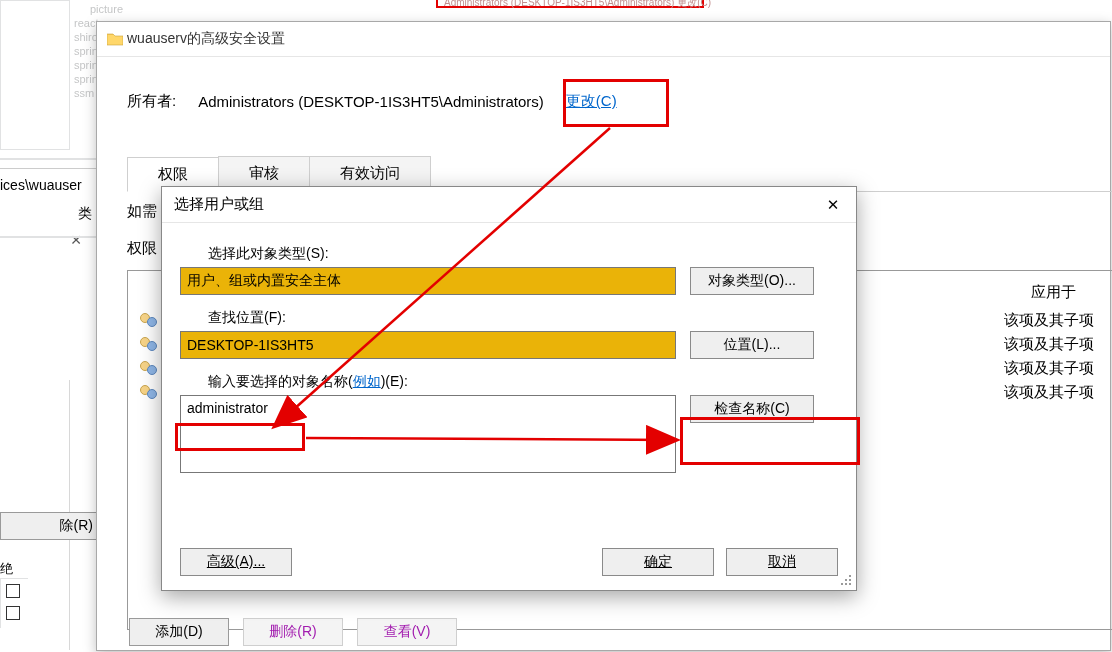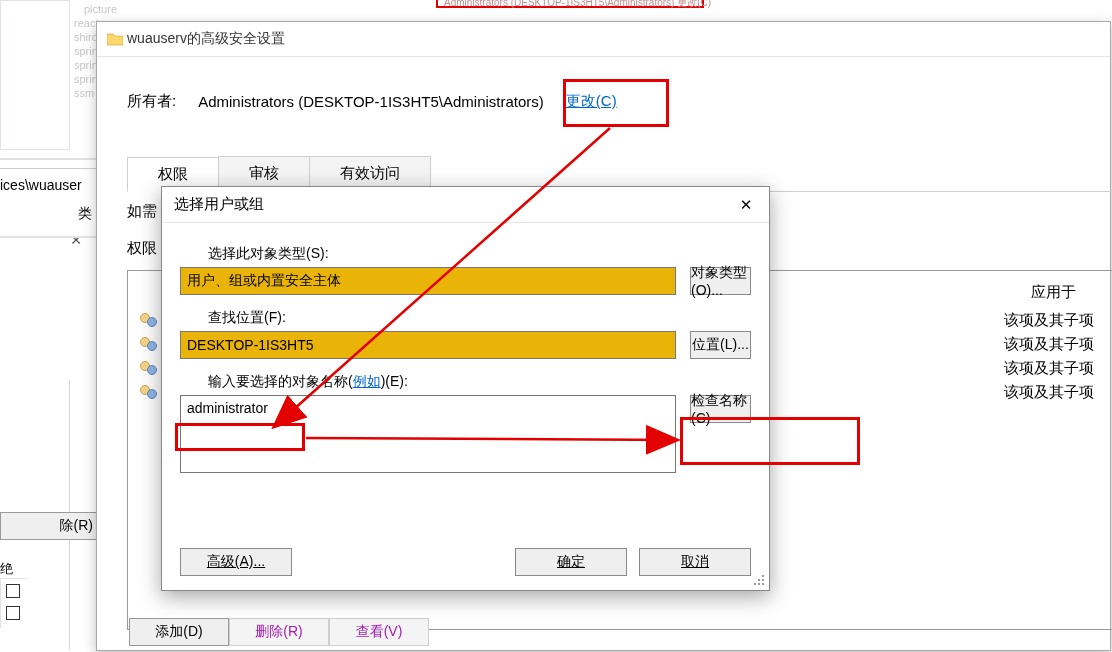--- a/index.html
+++ b/index.html
@@ -29,25 +29,25 @@
   .perm-line1 { font-size:15px; }
   .perm-line2 { font-size:15px; margin-top:18px; }
   .perm-grid { position:absolute; left:30px; top:248px; width:1050px; height:360px; border:1px solid #999; }
   .col-head { position:absolute; top:12px; font-size:15px; }
   .grid-rows { position:absolute; left:12px; top:38px; }
   .grow { display:flex; align-items:center; height:24px; }
   .user-icon { width:18px; height:16px; display:inline-block; position:relative; margin-right:22px; }
   .user-icon::before { content:""; position:absolute; width:8px; height:8px; background:#f7d488; border-radius:50%; left:0; top:0; border:1px solid #c9a54f; }
   .user-icon::after { content:""; position:absolute; width:8px; height:8px; background:#8fb7e8; border-radius:50%; left:7px; top:4px; border:1px solid #5d89c0; }
   .applies { position:absolute; font-size:15px; }
-  .bottom-btns { position:absolute; left:32px; bottom:4px; display:flex; }
+  .bottom-btns { position:absolute; left:32px; bottom:4px; display:flex; gap:14px; }
   .winbtn { min-width:100px; height:28px; border:1px solid #9a9a9a; background:#efefef; font-size:14px; cursor:pointer; display:flex; align-items:center; justify-content:center; }
   .winbtn.disabled { color:#a21caf; border-color:#cfcfcf; background:#f4f4f4; cursor:default; }
   
-  .sel-win { position:absolute; left:161px; top:186px; width:609px; height:405px; background:#fff; border:1px solid #888; box-shadow:0 6px 20px rgba(0,0,0,.35); z-index:30; }
+  .sel-win { position:absolute; left:161px; top:186px; width:696px; height:405px; background:#fff; border:1px solid #888; box-shadow:0 6px 20px rgba(0,0,0,.35); z-index:30; }
   .sel-title { height:36px; display:flex; align-items:center; padding:0 12px; border-bottom:1px solid #e6e6e6; }
   .sel-title-text { font-size:15px; }
   .sel-close { position:absolute; right:8px; top:6px; width:30px; height:24px; display:flex; align-items:center; justify-content:center; font-size:15px; cursor:pointer; }
   .sel-body { padding:14px 18px 0 18px; }
   .fld-label { font-size:14px; margin-top:8px; margin-bottom:4px;margin-left:28px; }
   .fld-row { display:flex; gap:14px; align-items:flex-start; }
   .fld-box { flex:0 0 496px; height:28px; border:1px solid #777; padding:4px 6px; font-size:14px; background:#eab308; display:flex; align-items:center; }
   .fld-btn { width:124px; height:28px; border:1px solid #8a8a8a; background:#efefef; font-size:14px; cursor:pointer; display:flex; align-items:center; justify-content:center; }
   .example-link { color:#0066cc; text-decoration:underline; }
   .name-area { flex:0 0 496px; height:78px; border:1px solid #777; padding:4px 6px; font-size:14px; background:#fff; }
@@ -57,21 +57,21 @@
   .grip svg { display:block; }
   
   .overlay { position:absolute; left:0; top:0; width:1112px; height:652px; pointer-events:none; z-index:40; }
   .rbox { position:absolute; border:3px solid #e30000; }
   
   .top-crop { position:absolute; left:436px; top:0; width:268px; height:8px; border:2px solid #e30000; border-top:none; }
 </style>
 </head>
 <body>
 
-<div class="bg-frag" style="left:84px; top:3px;">picture</div>
+<div class="bg-frag" style="left:90px; top:3px;">picture</div>
 <div class="bg-frag" style="left:74px; top:17px;">react</div>
 <div class="bg-frag" style="left:74px; top:31px;">shiro</div>
 <div class="bg-frag" style="left:74px; top:45px;">sprin</div>
 <div class="bg-frag" style="left:74px; top:59px;">sprin</div>
 <div class="bg-frag" style="left:74px; top:73px;">sprin</div>
 <div class="bg-frag" style="left:74px; top:87px;">ssm</div>
 <div class="bg-border" style="left:0; top:158px; width:96px; height:1px;"></div>
 <div class="bg-border" style="left:0; top:0; width:70px; height:150px;"></div>
 
 <div class="top-crop"></div>

